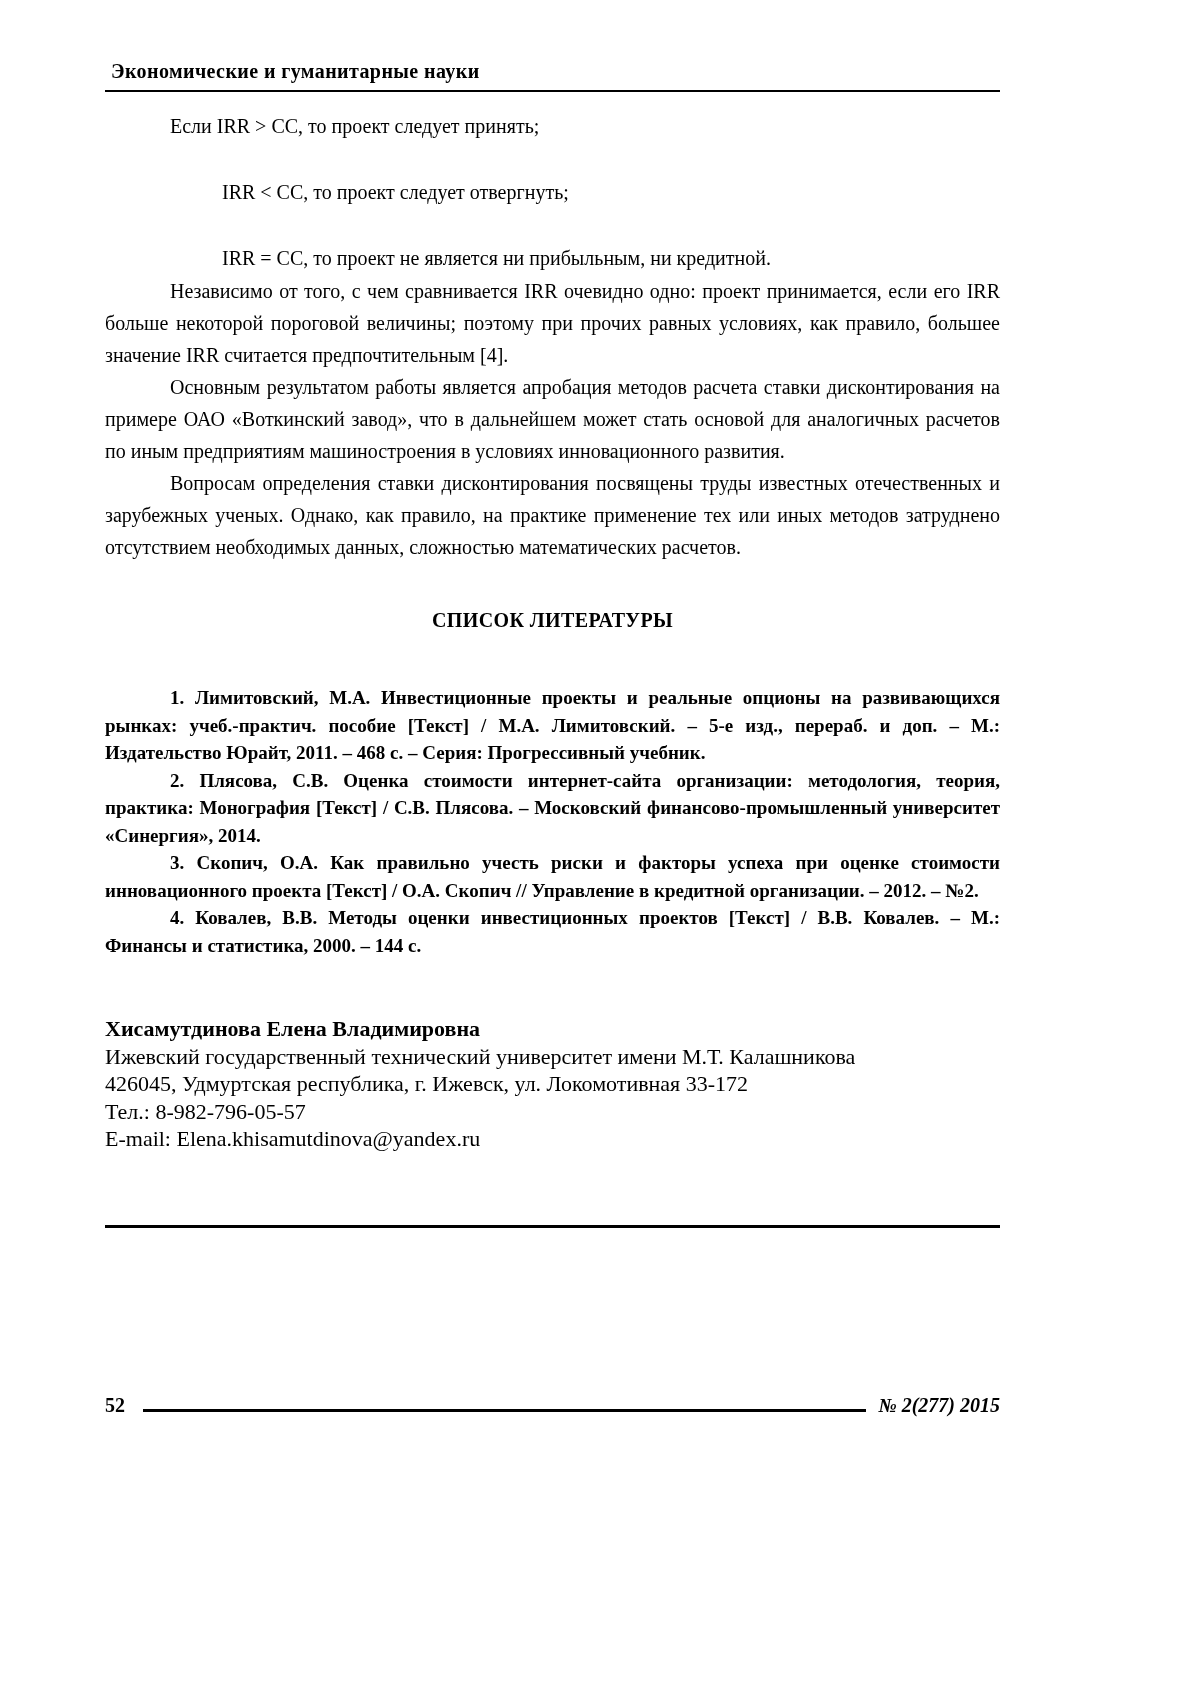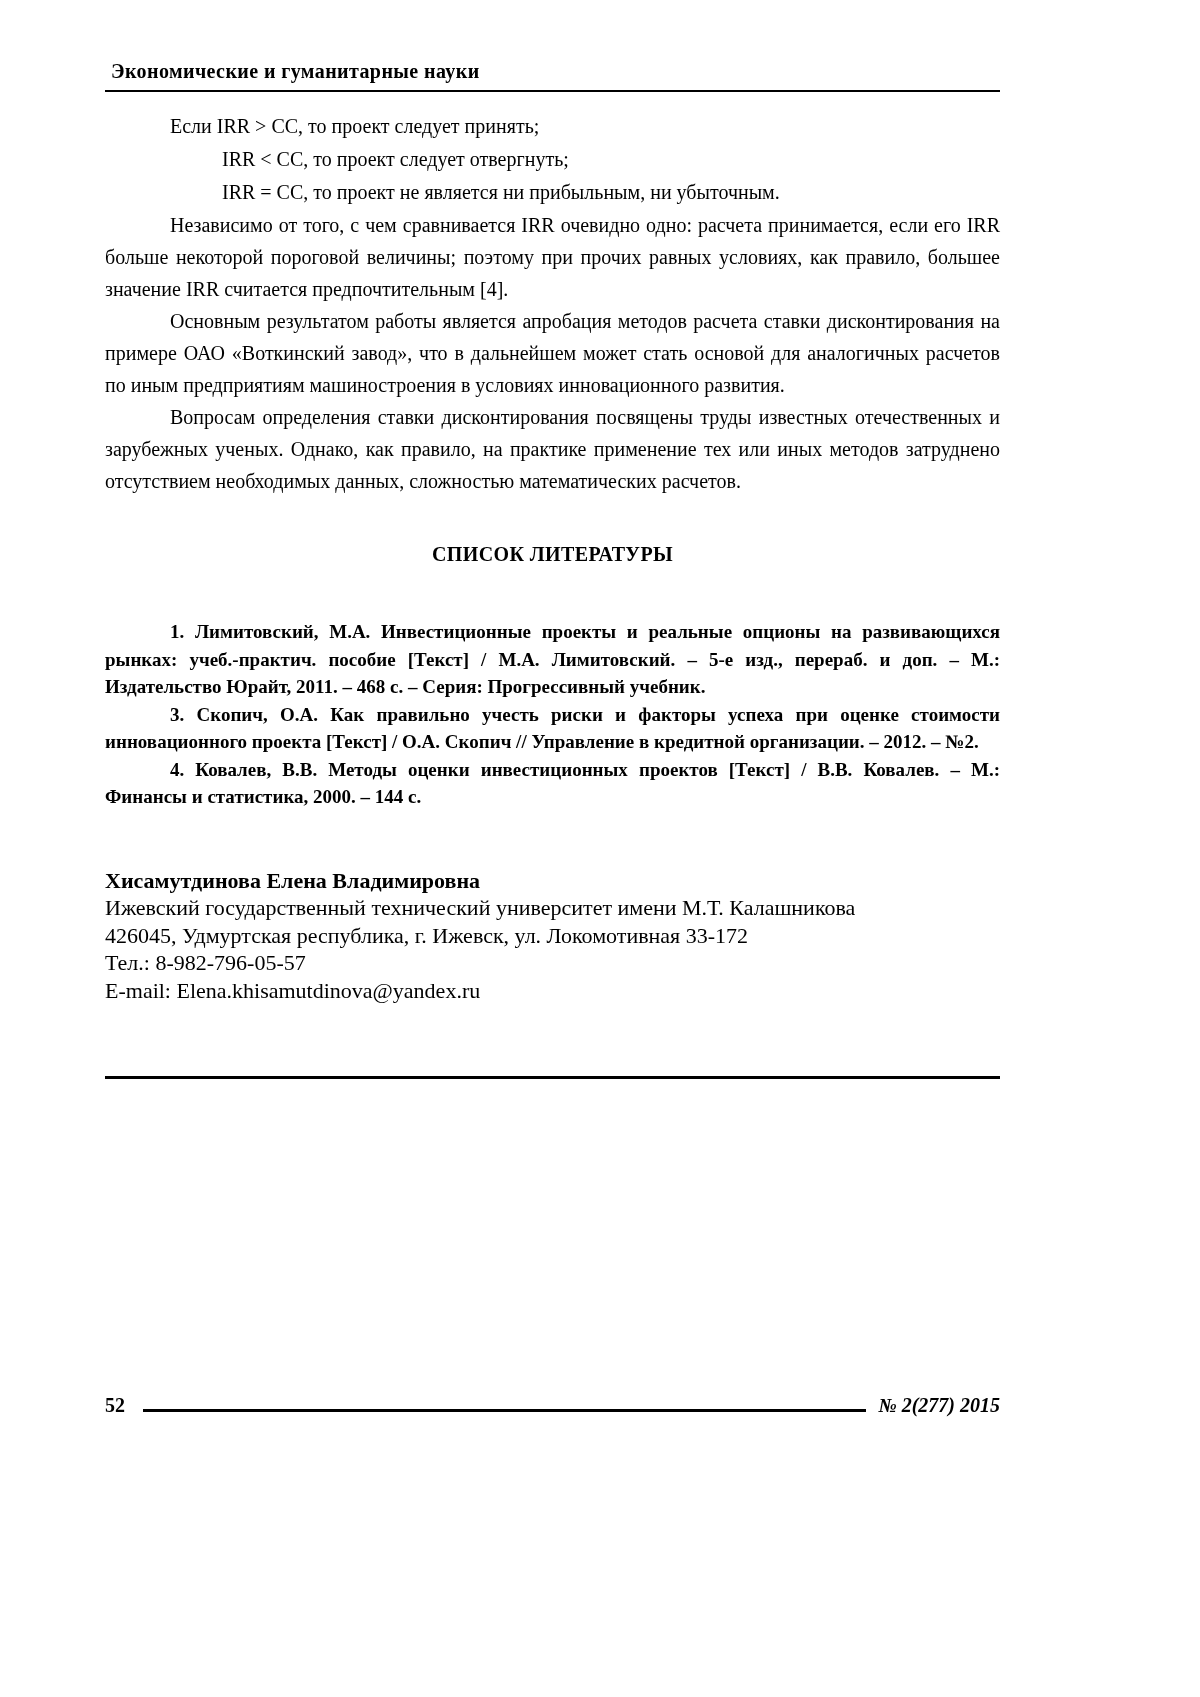--- a/index.html
+++ b/index.html
@@ -20,21 +20,21 @@
   .running-head {
     font-size: 20px;
     font-weight: bold;
     letter-spacing: 0.4px;
     padding: 0 0 7px 6px;
     border-bottom: 2.5px solid #000;
   }
   .bodytext { margin-top: 18px; font-size: 20px; line-height: 32px; }
   .cond { line-height: 33px; }
   .cond-first { padding-left: 65px; }
-  .cond-follow { padding-left: 117px; }
+  .cond-follow { padding-left: 117px; margin-top: 33px; }
   .it { }
   .para {
     text-align: justify;
     text-indent: 65px;
     line-height: 32px;
   }
   .section-heading {
     margin-top: 46px;
     margin-bottom: 52px;
     text-align: center;
@@ -85,34 +85,35 @@
   <div class="content">
 
     <div class="running-head">Экономические и гуманитарные науки</div>
 
     <div class="bodytext">
 
       <div class="cond cond-first"><span>Если </span><span class="it">IRR &gt; CC</span><span>, то проект следует принять;</span></div>
 
       <div class="cond cond-follow"><span class="it">IRR &lt; CC</span><span>, то проект следует отвергнуть;</span></div>
 
-      <div class="cond cond-follow"><span class="it">IRR = CC</span><span>, то проект не является ни прибыльным, ни убыточным.</span></div>
+      <div class="cond cond-follow"><span class="it">IRR = CC</span><span>, то проект не является ни прибыльным, ни кредитной.</span></div>
 
-      <p class="para"><span>Независимо от того, с чем сравнивается </span><span class="it">IRR</span><span> очевидно одно: расчета принимается, если его </span><span class="it">IRR</span><span> больше некоторой пороговой величины; поэтому при прочих равных условиях, как правило, большее значение </span><span class="it">IRR</span><span> считается предпочтительным [4].</span></p>
+      <p class="para"><span>Независимо от того, с чем сравнивается </span><span class="it">IRR</span><span> очевидно одно: проект принимается, если его </span><span class="it">IRR</span><span> больше некоторой пороговой величины; поэтому при прочих равных условиях, как правило, большее значение </span><span class="it">IRR</span><span> считается предпочтительным [4].</span></p>
 
       <p class="para">Основным результатом работы является апробация методов расчета ставки дисконтирования на примере ОАО «Воткинский завод», что в дальнейшем может стать основой для аналогичных расчетов по иным предприятиям машиностроения в условиях инновационного развития.</p>
 
       <p class="para">Вопросам определения ставки дисконтирования посвящены труды известных отечественных и зарубежных ученых. Однако, как правило, на практике применение тех или иных методов затруднено отсутствием необходимых данных, сложностью математических расчетов.</p>
 
     </div>
 
     <div class="section-heading">СПИСОК ЛИТЕРАТУРЫ</div>
 
     <div class="refs">
       <p class="ref">1. Лимитовский, М.А. Инвестиционные проекты и реальные опционы на развивающихся рынках: учеб.-практич. пособие [Текст] / М.А. Лимитовский. – 5-е изд., перераб. и доп. – М.: Издательство Юрайт, 2011. – 468 с. – Серия: Прогрессивный учебник.</p>
+      <p class="ref">2. Плясова, С.В. Оценка стоимости интернет-сайта организации: методология, теория, практика: Монография [Текст] / С.В. Плясова. – Московский финансово-промышленный университет «Синергия», 2014.</p>
       <p class="ref">3. Скопич, О.А. Как правильно учесть риски и факторы успеха при оценке стоимости инновационного проекта [Текст] / О.А. Скопич // Управление в кредитной организации. – 2012. – №2.</p>
       <p class="ref">4. Ковалев, В.В. Методы оценки инвестиционных проектов [Текст] / В.В. Ковалев. – М.: Финансы и статистика, 2000. – 144 с.</p>
     </div>
 
     <div class="author-block">
       <div class="author-name">Хисамутдинова Елена Владимировна</div>
       <div>Ижевский государственный технический университет имени М.Т. Калашникова</div>
       <div>426045, Удмуртская республика, г. Ижевск, ул. Локомотивная 33-172</div>
       <div>Тел.: 8-982-796-05-57</div>
       <div>E-mail: Elena.khisamutdinova@yandex.ru</div>

